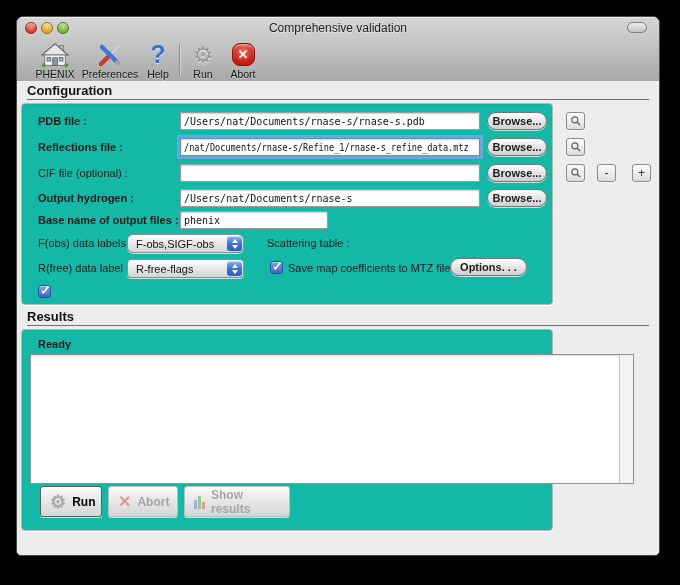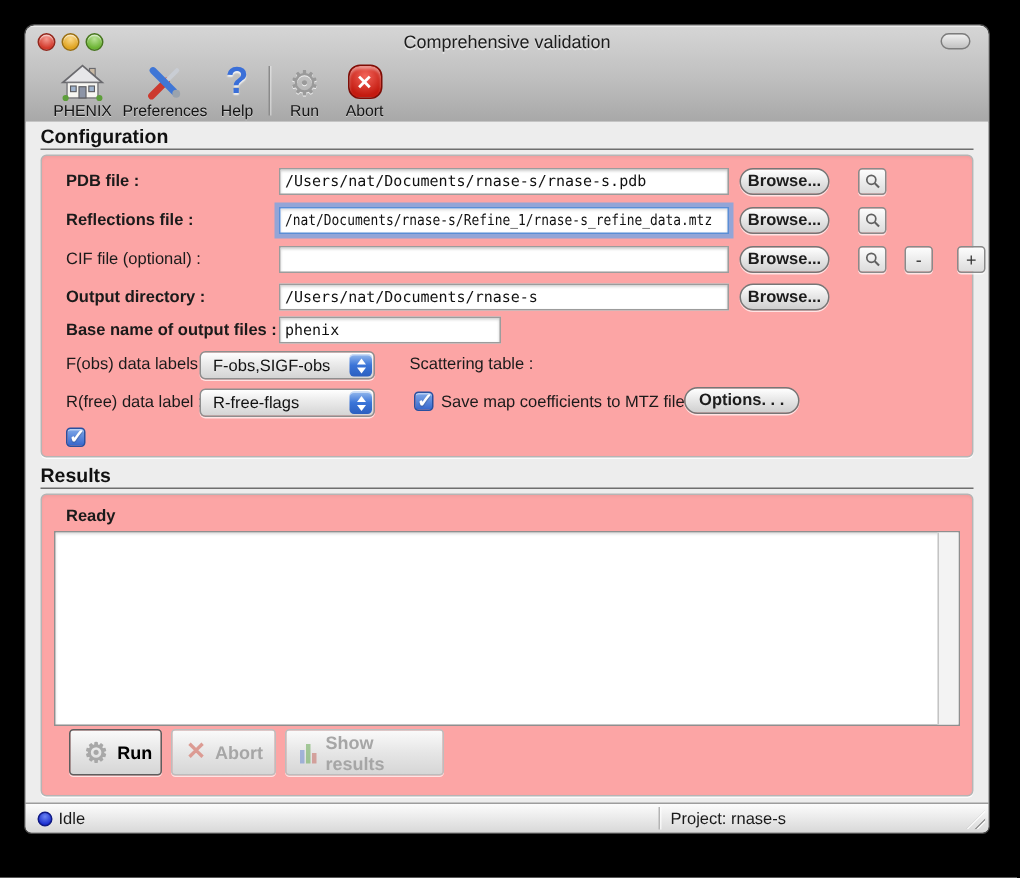--- a/index.html
+++ b/index.html
@@ -23,21 +23,21 @@
   .tblabel{font-size:10.5px;line-height:12px;color:#141414;text-shadow:0 1px 0 rgba(255,255,255,.45);}
   .tbsep{position:absolute;left:162px;top:5px;width:1px;height:33px;background:#8b8b8b;box-shadow:1px 0 0 rgba(255,255,255,.4);}
   .qmark{font-size:25px;font-weight:bold;color:#3a6fd8;text-shadow:0 1px 1px rgba(255,255,255,.8);line-height:25px;}
   .gearglyph{font-size:23px;color:#9a9a9a;text-shadow:0 1px 0 rgba(255,255,255,.8);line-height:24px;}
   .abortbadge{width:23px;height:23px;border-radius:8px;background:radial-gradient(circle at 50% 32%,#f2645a,#c41b10 72%);border:1px solid #7e0d06;box-sizing:border-box;color:#fff;font-weight:bold;font-size:13px;display:flex;align-items:center;justify-content:center;box-shadow:inset 0 2px 2px rgba(255,255,255,.45);}
 
   
   .content{position:absolute;left:0;top:64px;width:100%;bottom:20px;background:#ededed;}
   .sechead{position:absolute;left:10px;font-size:13px;font-weight:bold;color:#111;}
   .hr{position:absolute;left:10px;width:622px;height:1px;background:#6f6f6f;}
-  .panel{position:absolute;left:10px;width:622px;height:202px;border:1px solid #b5b5b5;border-radius:4px;background:#fca5a5;box-sizing:border-box;box-shadow:0 1px 0 rgba(255,255,255,.8), inset 0 1px 2px rgba(0,0,0,.05);}
+  .panel{position:absolute;left:4px;width:532px;height:202px;border:1px solid #b5b5b5;border-radius:4px;background:#14b8a6;box-sizing:border-box;box-shadow:0 1px 0 rgba(255,255,255,.8), inset 0 1px 2px rgba(0,0,0,.05);}
 
   .lbl{position:absolute;font-size:11px;line-height:13px;color:#1a1a1a;white-space:nowrap;}
   .b{font-weight:bold;}
   .tf{position:absolute;height:18px;background:#fff;border:1px solid #9c9c9c;box-sizing:border-box;box-shadow:inset 0 1px 2px rgba(0,0,0,.2);display:flex;align-items:center;padding:0 3px;overflow:hidden;}
   .tf span{font-family:"DejaVu Sans Mono",monospace;font-size:10px;white-space:pre;color:#111;}
   .tf.fit span{transform:scaleX(.86);transform-origin:0 50%;}
   .tf.focused{border:1px solid #5a8ed6;box-shadow:0 0 0 3px rgba(120,165,227,.8), inset 0 1px 2px rgba(0,0,0,.15);}
 
   .pillbtn{position:absolute;height:18px;border:1px solid #767676;border-radius:10px;background:linear-gradient(#ffffff,#e6e6e6 50%,#cfcfcf);box-sizing:border-box;display:flex;align-items:center;justify-content:center;font-size:11px;font-weight:bold;color:#1c1c1c;box-shadow:0 1px 0 rgba(255,255,255,.7);cursor:default;}
   .sqbtn{position:absolute;width:19px;height:18px;border:1px solid #8a8a8a;border-radius:3px;background:linear-gradient(#fdfdfd,#dcdcdc);box-sizing:border-box;display:flex;align-items:center;justify-content:center;font-size:12px;color:#333;box-shadow:0 1px 0 rgba(255,255,255,.7);cursor:default;}
@@ -174,33 +174,33 @@
         <div class="pillbtn" style="left:465px;top:60px;width:60px;">Browse...</div>
         <div class="sqbtn" style="left:544px;top:60px;">
           <svg width="12" height="12" viewBox="0 0 16 16">
               <circle cx="6.5" cy="6.5" r="4" fill="none" stroke="#606060" stroke-width="1.5"></circle>
               <line x1="9.6" y1="9.6" x2="13.4" y2="13.4" stroke="#606060" stroke-width="1.8"></line>
             </svg>
         </div>
         <div class="sqbtn" style="left:575px;top:60px;">-</div>
         <div class="sqbtn" style="left:610px;top:60px;">+</div>
 
-        <div class="lbl b" style="left:16px;top:88px;">Output directory :</div>
+        <div class="lbl b" style="left:16px;top:88px;">Output hydrogen :</div>
         <div class="tf" style="left:158px;top:85px;width:300px;">
             <span>/Users/nat/Documents/rnase-s</span>
           </div>
         <div class="pillbtn" style="left:465px;top:85px;width:60px;">Browse...</div>
 
         <div class="lbl b" style="left:16px;top:110px;">Base name of output files :</div>
         <div class="tf" style="left:158px;top:107px;width:148px;">
             <span>phenix</span>
           </div>
 
         <div class="lbl" style="left:16px;top:133px;">F(obs) data labels :</div>
-        <div class="popup" style="left:105px;top:130px;width:117px;">
+        <div class="popup" style="left:105px;top:130px;width:117px;border-radius:6px;">
           <span>F-obs,SIGF-obs</span>
           <span class="cap">
               <i class="tri-up"></i>
               <i class="tri-dn"></i>
             </span>
         </div>
         <div class="lbl" style="left:245px;top:133px;">Scattering table :</div>
 
         <div class="lbl" style="left:16px;top:158px;">R(free) data label :</div>
         <div class="popup" style="left:105px;top:155px;width:117px;">
@@ -238,22 +238,15 @@
           <span class="chart">
               <i class="c1"></i>
               <i class="c2"></i>
               <i class="c3"></i>
             </span>
           <span>Show results</span>
         </div>
       </div>
     </div>
 
-    <div class="statusbar">
-      <span class="sdot"></span>
-      <span class="stext" style="left:22px;">Idle</span>
-      <span class="sdiv"></span>
-      <span class="stext" style="left:430px;">Project: rnase-s</span>
-      <span class="grip"></span>
-    </div>
 
   </div>
 </div>
 
 </body></html>

